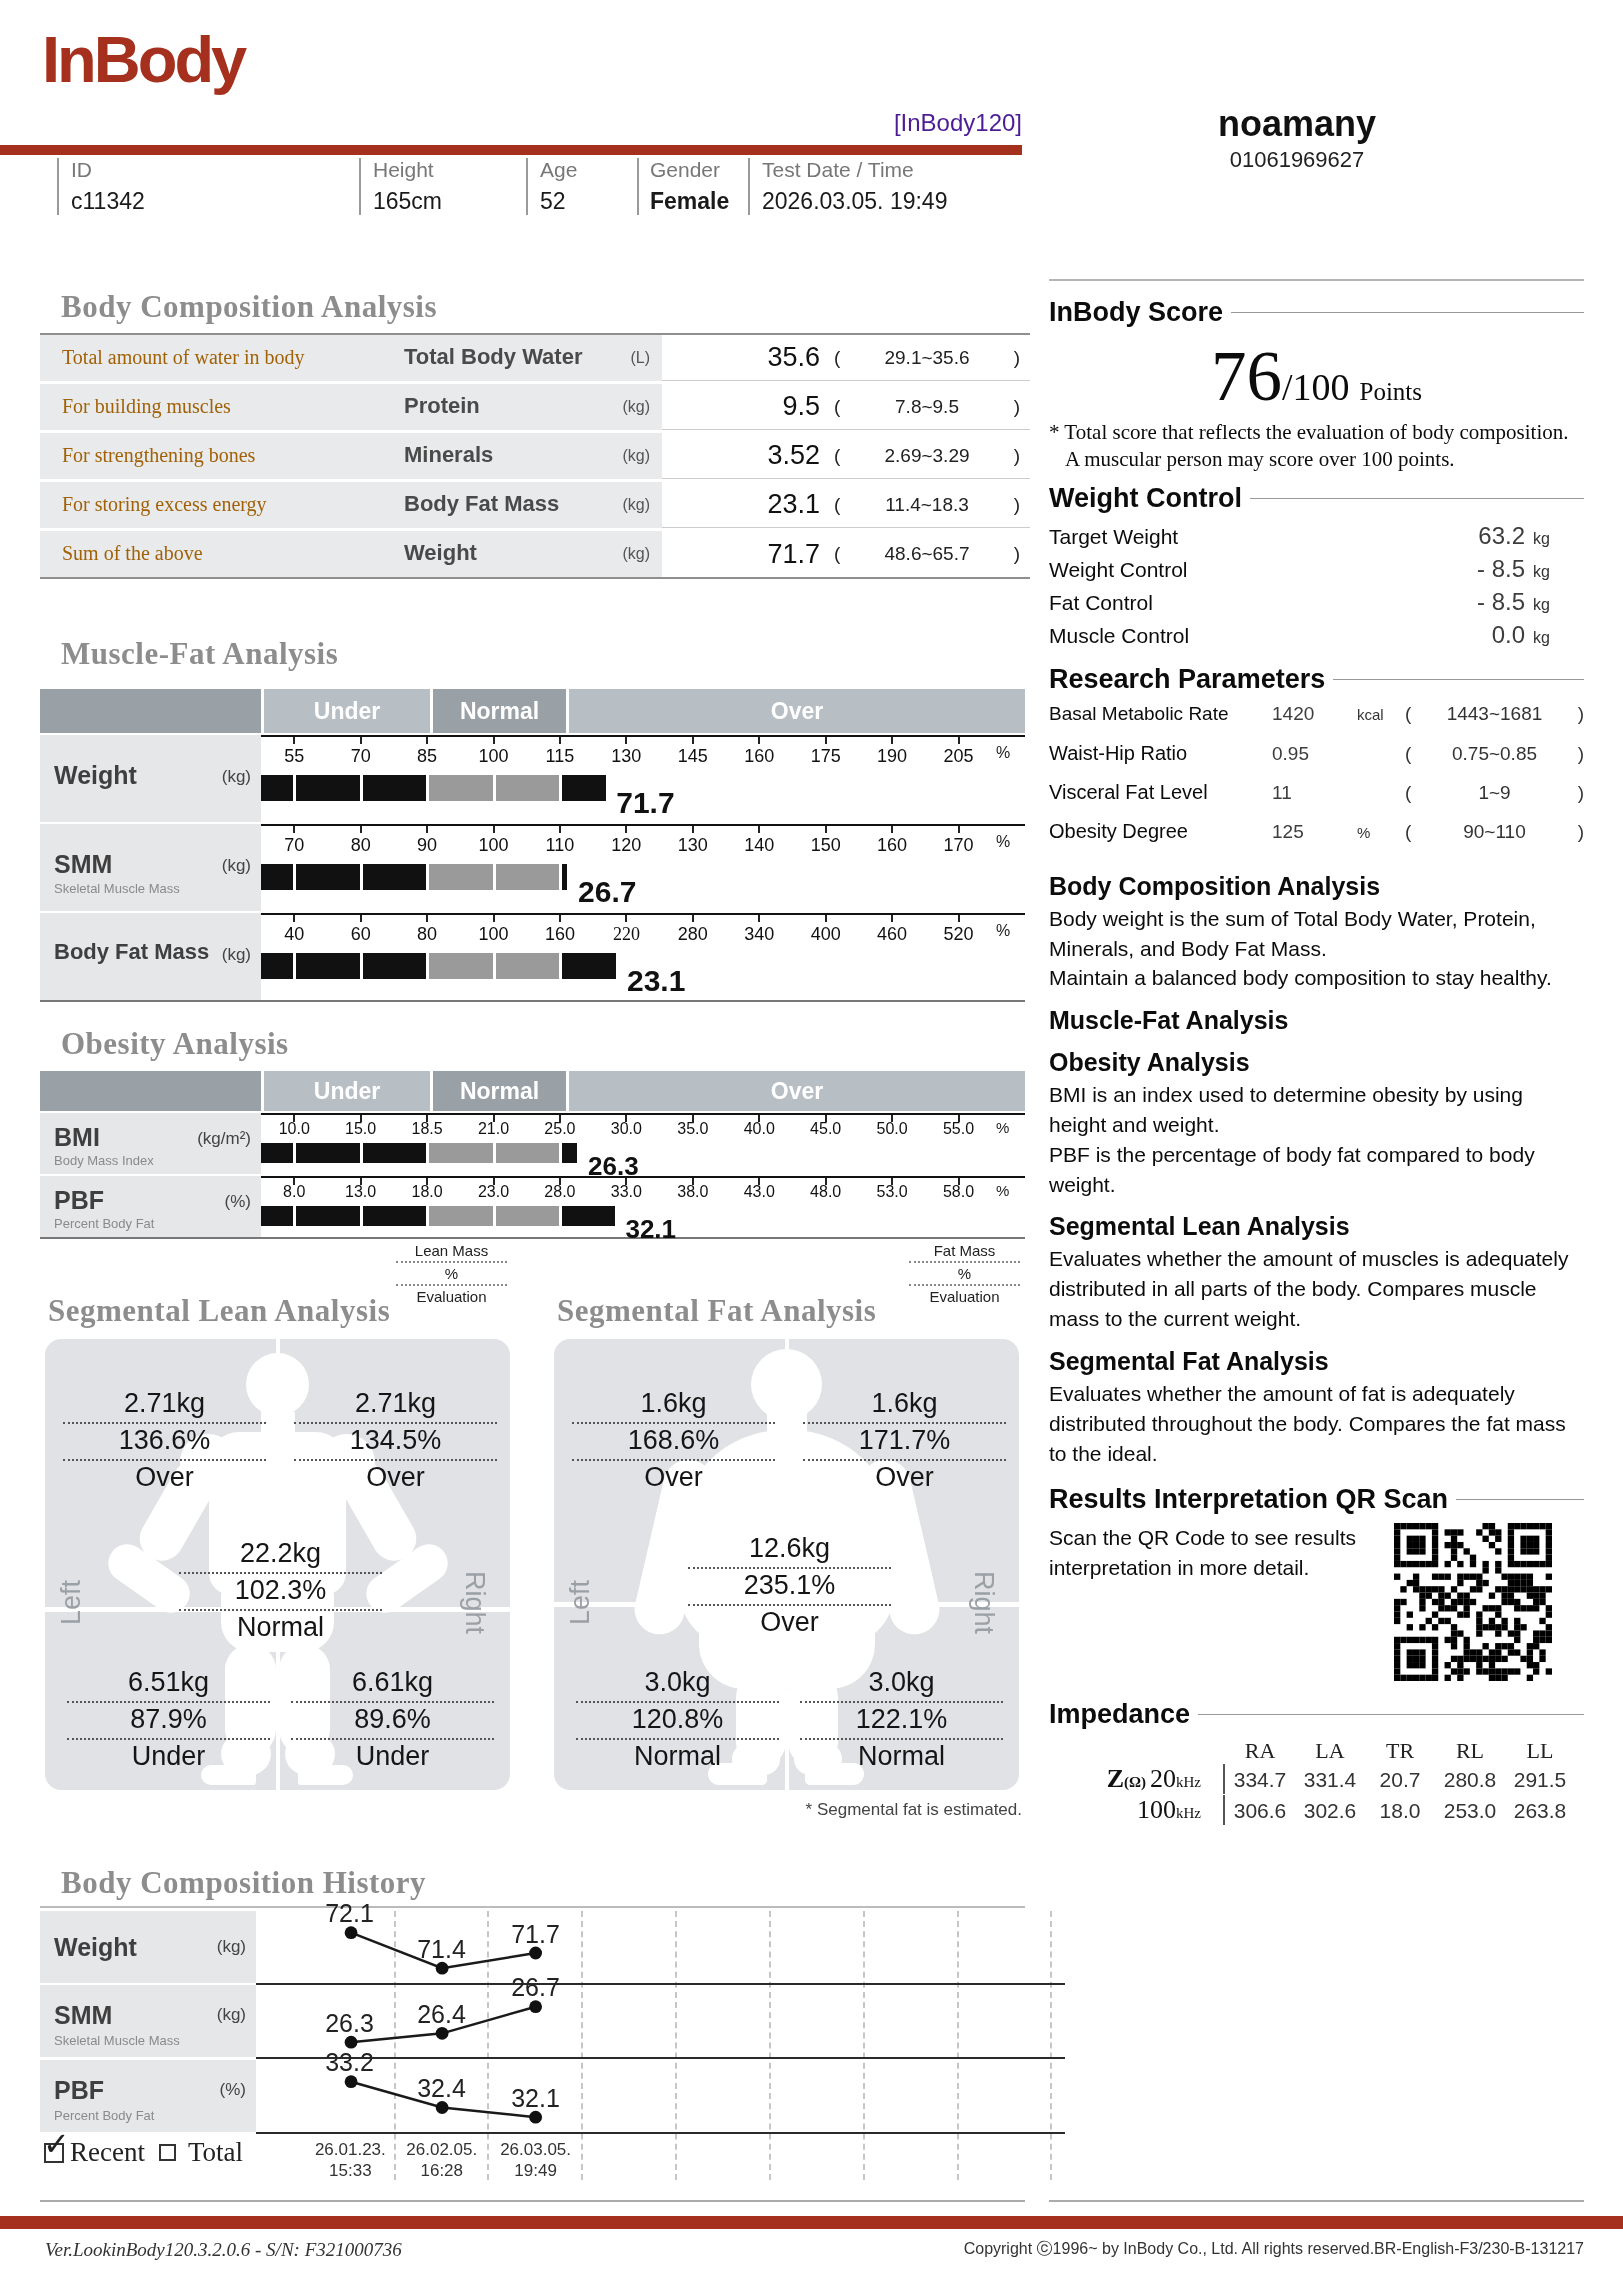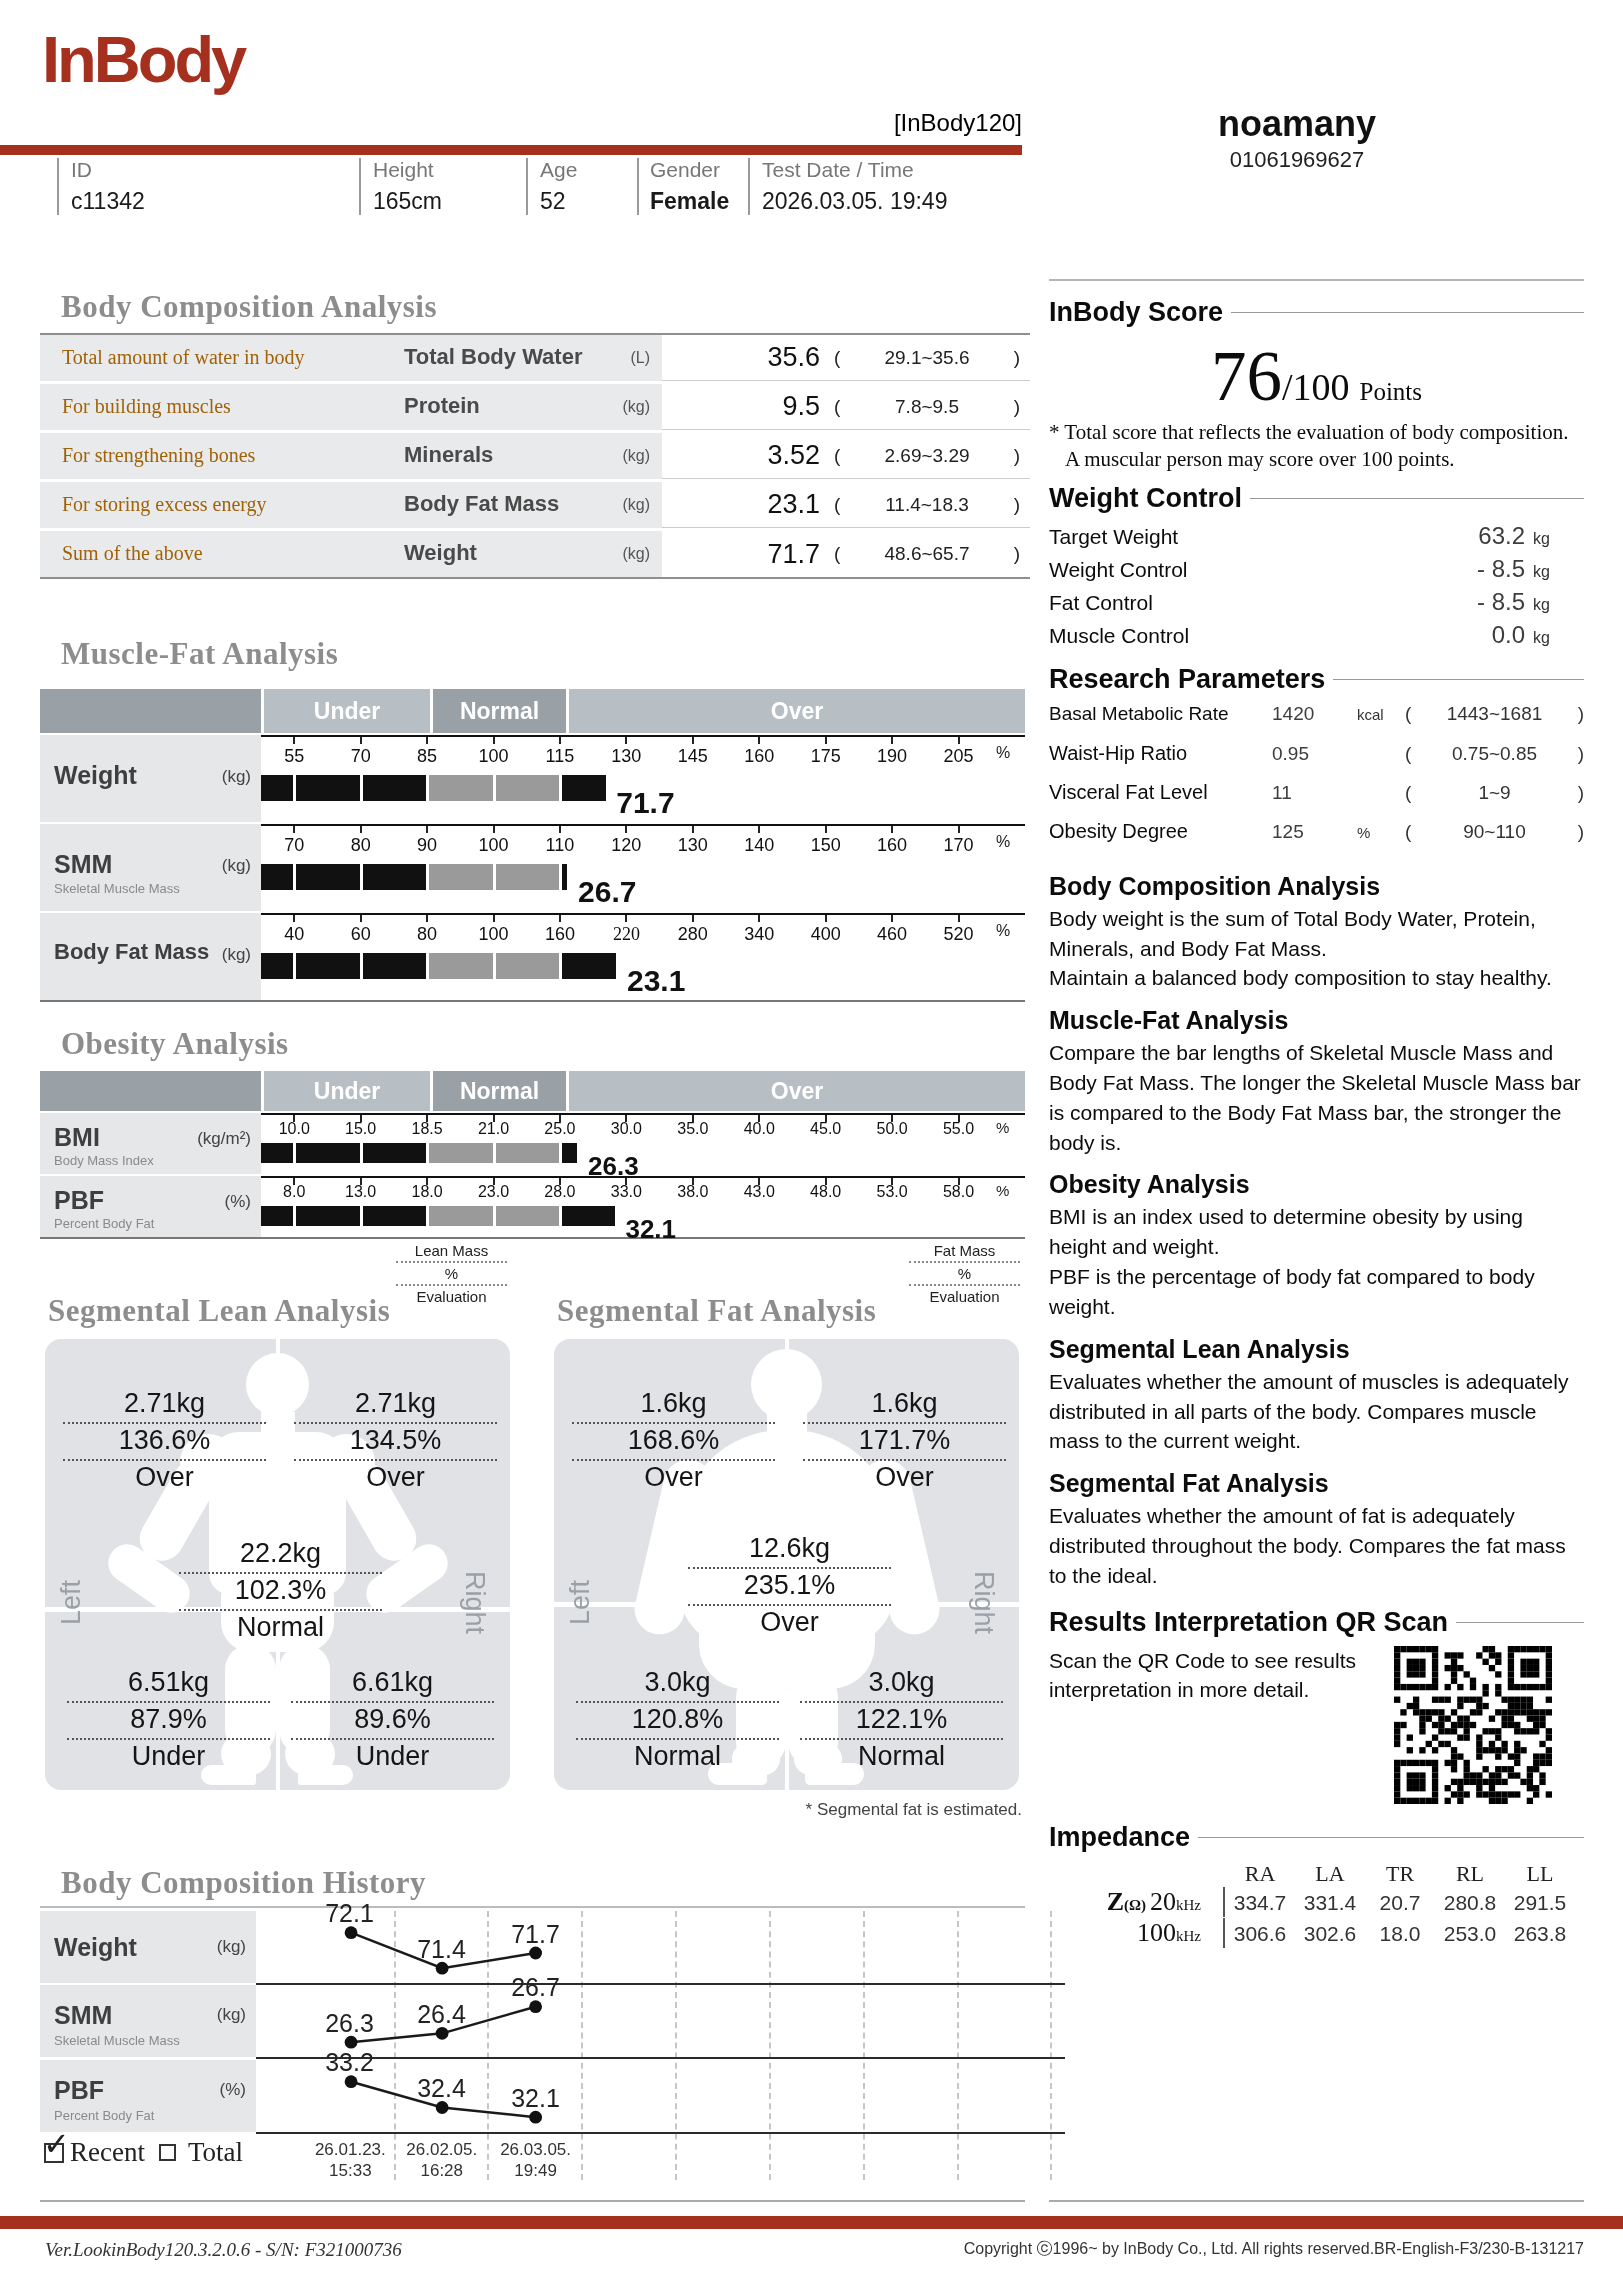--- a/index.html
+++ b/index.html
@@ -1,20 +1,20 @@
 <!DOCTYPE html>
 <html><head>
 <meta charset="utf-8">
 <style>
   html,body{margin:0;padding:0;background:#fff;}
   .page{position:relative;width:1624px;height:2287px;background:#fff;font-family:"Liberation Sans",sans-serif;overflow:hidden;}
 
   
   .logo{position:absolute;left:42px;top:22px;font-size:65px;font-weight:bold;letter-spacing:-3px;color:#A5301E;}
-  .model{position:absolute;left:782px;top:109px;width:240px;text-align:right;font-size:24px;color:#000000;}
+  .model{position:absolute;left:782px;top:109px;width:240px;text-align:right;font-size:24px;color:#4c1d95;}
   .redbar{position:absolute;left:0;top:145px;width:1022px;height:10px;background:#A5301E;}
   .pname{position:absolute;left:1089px;top:103px;width:416px;text-align:center;font-size:36px;font-weight:bold;color:#111;}
   .pphone{position:absolute;left:1089px;top:147px;width:416px;text-align:center;font-size:22px;color:#222;}
   .pf-sep{position:absolute;top:158px;width:2px;height:57px;background:#9a9a9a;}
   .pf-label{position:absolute;top:158px;font-size:21px;color:#777;}
   .pf-value{position:absolute;top:188px;font-size:23px;color:#1a1a1a;}
 
   
   .stitle{position:absolute;font-family:"Liberation Serif",serif;font-weight:bold;font-size:31px;color:#8d8d8d;letter-spacing:0.5px;}
 
@@ -735,21 +735,20 @@
           <span>(</span>
           <span>90~110</span>
           <span>)</span>
         </span>
       </div>
 
     <div class="isec-h">Body Composition Analysis</div>
     <div class="isec-t">Body weight is the sum of Total Body Water, Protein, Minerals, and Body Fat Mass.
 Maintain a balanced body composition to stay healthy.</div>
     <div class="isec-h">Muscle-Fat Analysis</div>
-    <div class="isec-t">Compare the bar lengths of Skeletal Muscle Mass and Body Fat Mass. The longer the Skeletal Muscle Mass bar is compared to the Body Fat Mass bar, the stronger the body is.</div>
     <div class="isec-h">Obesity Analysis</div>
     <div class="isec-t">BMI is an index used to determine obesity by using height and weight.
 PBF is the percentage of body fat compared to body weight.</div>
     <div class="isec-h">Segmental Lean Analysis</div>
     <div class="isec-t">Evaluates whether the amount of muscles is adequately distributed in all parts of the body. Compares muscle mass to the current weight.</div>
     <div class="isec-h">Segmental Fat Analysis</div>
     <div class="isec-t">Evaluates whether the amount of fat is adequately distributed throughout the body. Compares the fat mass to the ideal.</div>
 
     <div class="rhead" style="margin-top:16px">
         <span>Results Interpretation QR Scan</span>

